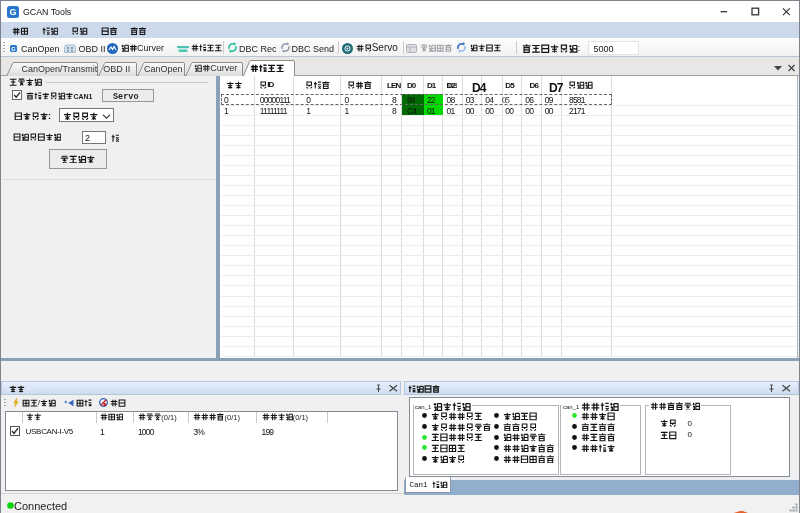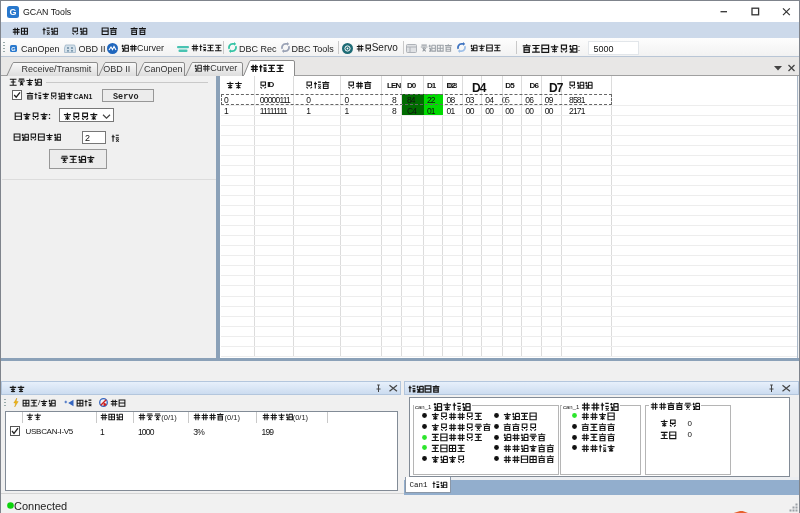--- a/index.html
+++ b/index.html
@@ -106,21 +106,21 @@
 <path d="M7,0 l2.2,1.9 L7,3.8 Z" fill="#35c4a5"></path>
       <path d="M4,7.2 L1.8,9.1 4,11 Z" fill="#35c4a5"></path>
     </svg>
 <div style="position:absolute;left:238px;top:42.5px;font-size:9px;color:#222;white-space:pre">DBC Rec</div>
 <svg style="position:absolute;left:278.5px;top:41px" width="11" height="11" viewBox="0 0 11 11">
 <path d="M2.2,6.8 A3.6,3.6 0 0 1 5.5,1.9 h2" fill="none" stroke="#9aa2b5" stroke-width="1.8"></path>
 <path d="M8.8,4.2 A3.6,3.6 0 0 1 5.5,9.1 h-2" fill="none" stroke="#9aa2b5" stroke-width="1.8"></path>
 <path d="M7,0 l2.2,1.9 L7,3.8 Z" fill="#9aa2b5"></path>
       <path d="M4,7.2 L1.8,9.1 4,11 Z" fill="#9aa2b5"></path>
     </svg>
-<div style="position:absolute;left:290.5px;top:42.5px;font-size:9px;color:#222;white-space:pre">DBC Tools</div>
+<div style="position:absolute;left:290.5px;top:42.5px;font-size:9px;color:#222;white-space:pre">DBC Send</div>
 <div style="position:absolute;left:336.5px;top:40px;width:1px;height:13px;background:#c9c9c9"></div>
 <svg style="position:absolute;left:341px;top:41.5px" width="11" height="11" viewBox="0 0 11 11">
 <circle cx="5.5" cy="5.5" r="5.5" fill="#1d6b75"></circle>
 <circle cx="5.5" cy="5.5" r="2.6" fill="none" stroke="#fff" stroke-width="1"></circle>
 <circle cx="5.5" cy="5.5" r="0.9" fill="#fff"></circle>
     </svg>
 <div style="position:absolute;left:354.5px;top:41.5px;height:10.1px;display:flex;align-items:center;">
       <svg width="16.2" height="8.1" viewBox="0 0 200 100" style="display:block;flex:none" fill="none" stroke="#131313" stroke-width="13">
         <use href="#g7" x="0"></use>
         <use href="#g9" x="100"></use>
@@ -174,21 +174,21 @@
       <defs>
         <linearGradient id="tg" x1="0" y1="0" x2="0" y2="1">
           <stop offset="0" stop-color="#fafafa"></stop>
           <stop offset="1" stop-color="#dcdcdc"></stop>
         </linearGradient>
       </defs>
     </svg>
 <svg style="position:absolute;left:4.5px;top:60.5px" width="92" height="14.5" viewBox="0 0 92 14.5">
       <path d="M0.5,14.5 L6.5,1.5 Q6.8,0.5 8,0.5 L90,0.5 Q91.5,0.5 91.5,2 L91.5,14.5" fill="url(#tg)" stroke="#8c8c8c" stroke-width="1"></path>
     </svg>
-<div style="position:absolute;left:20.6px;top:62.5px;font-size:9px;color:#333;white-space:pre">Receive/Transmit</div>
+<div style="position:absolute;left:20.6px;top:62.5px;font-size:9px;color:#333;white-space:pre">CanOpen/Transmit</div>
 <svg style="position:absolute;left:96.5px;top:60.5px" width="39" height="14.5" viewBox="0 0 39 14.5">
       <path d="M0.5,14.5 L6.5,1.5 Q6.8,0.5 8,0.5 L37,0.5 Q38.5,0.5 38.5,2 L38.5,14.5" fill="url(#tg)" stroke="#8c8c8c" stroke-width="1"></path>
     </svg>
 <div style="position:absolute;left:102.3px;top:62.5px;font-size:9px;color:#333;white-space:pre">OBD II</div>
 <svg style="position:absolute;left:135.5px;top:60.5px" width="48" height="14.5" viewBox="0 0 48 14.5">
       <path d="M0.5,14.5 L6.5,1.5 Q6.8,0.5 8,0.5 L46,0.5 Q47.5,0.5 47.5,2 L47.5,14.5" fill="url(#tg)" stroke="#8c8c8c" stroke-width="1"></path>
     </svg>
 <div style="position:absolute;left:143px;top:62.5px;font-size:9px;color:#333;white-space:pre">CanOpen</div>
 <svg style="position:absolute;left:183.5px;top:60.5px" width="58" height="14.5" viewBox="0 0 58 14.5">
       <path d="M0.5,14.5 L6.5,1.5 Q6.8,0.5 8,0.5 L56,0.5 Q57.5,0.5 57.5,2 L57.5,14.5" fill="url(#tg)" stroke="#8c8c8c" stroke-width="1"></path>

